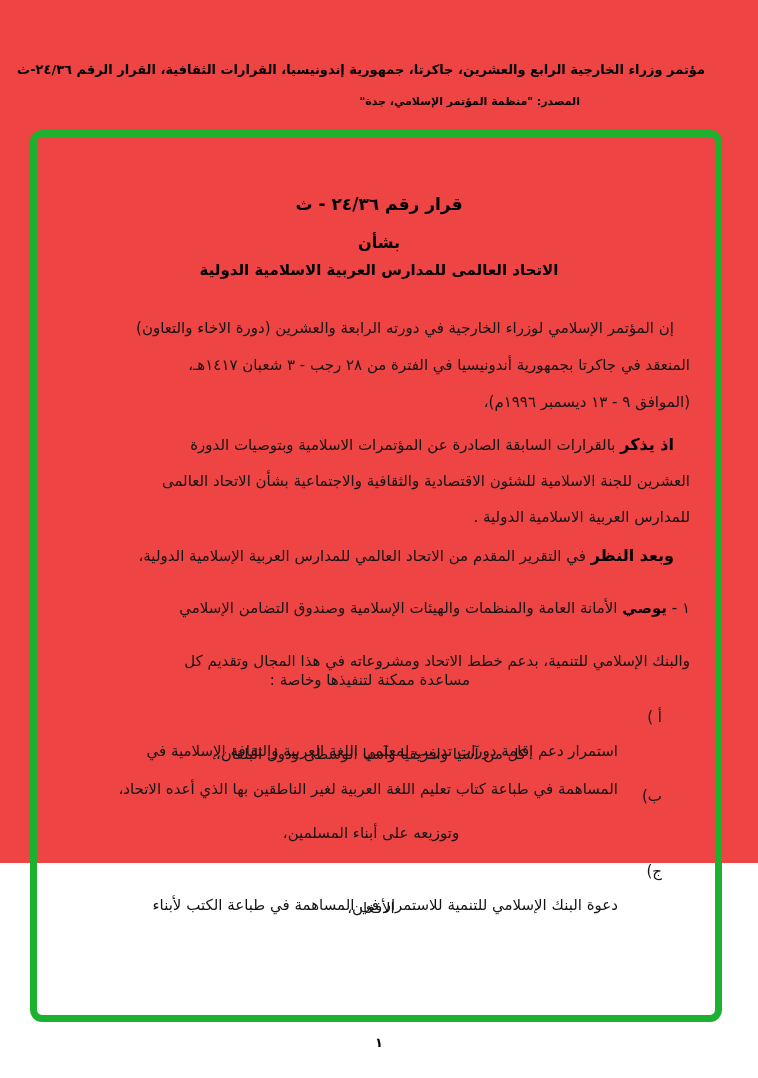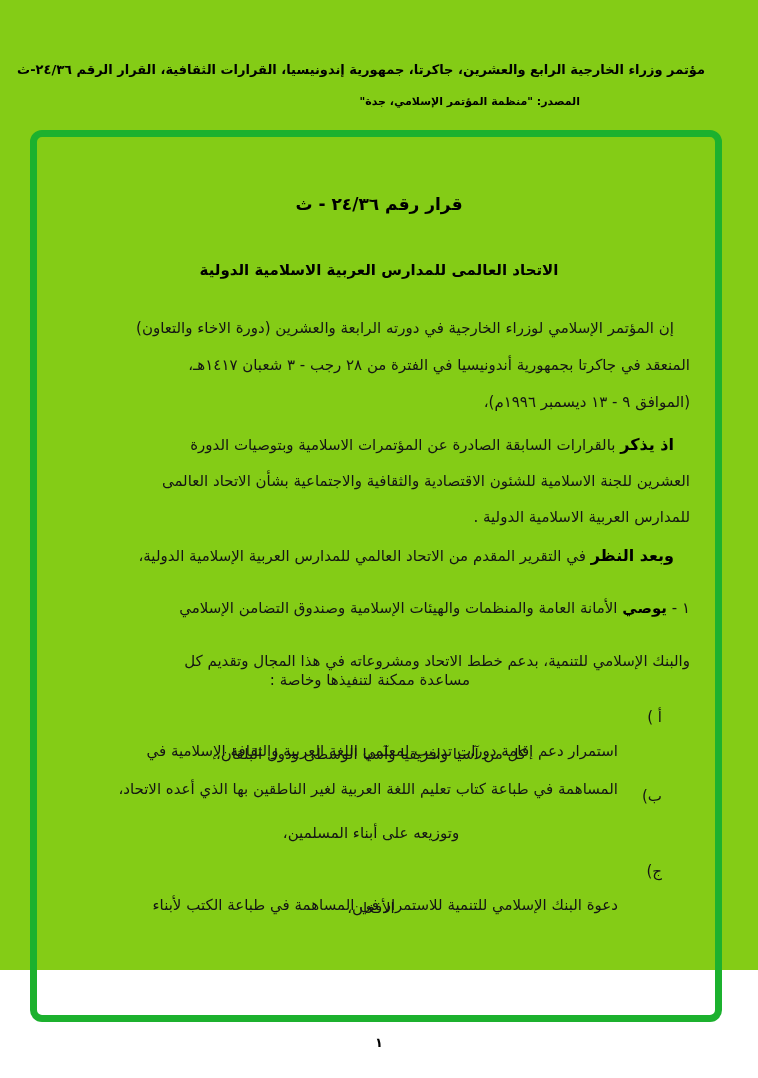--- a/index.html
+++ b/index.html
@@ -7,22 +7,22 @@
     padding: 0;
     background: #ffffff;
     width: 758px;
     height: 1078px;
     font-family: "DejaVu Sans", sans-serif;
     overflow: hidden;
   }
   .page {
     position: relative;
     width: 758px;
-    height: 970px;
-    background: #84cc16;
+    height: 863px;
+    background: #ef4444;
     color: #111;
   }
   .line {
     position: absolute;
     white-space: nowrap;
     direction: rtl;
     unicode-bidi: embed;
     font-size: 15px;
     line-height: 1.4;
     color: #141414;
@@ -71,20 +71,21 @@
 <body>
 
 <div class="page">
 
   <div class="line hdr1">مؤتمر وزراء الخارجية الرابع والعشرين، جاكرتا، جمهورية إندونيسيا، القرارات الثقافية، القرار الرقم ٢٤/٣٦-ث</div>
   <div class="line hdr2">المصدر:  "منظمة المؤتمر الإسلامي، جدة"</div>
 
   <div class="green-frame" style="border-color: rgb(28, 177, 46);"></div>
 
   <div class="line centered title-num">قرار رقم ٢٤/٣٦ - ث</div>
+  <div class="line centered title-re">بشأن</div>
   <div class="line centered title-sub">الاتحاد العالمى للمدارس العربية الاسلامية الدولية</div>
 
   <div class="line r indent1" style="top:318px">إن المؤتمر الإسلامي لوزراء الخارجية في دورته الرابعة والعشرين  (دورة الاخاء والتعاون)</div>
   <div class="line r" style="top:355px">المنعقد في جاكرتا بجمهورية أندونيسيا في الفترة من ٢٨ رجب - ٣ شعبان ١٤١٧هـ،</div>
   <div class="line r" style="top:392px">(الموافق ٩ - ١٣ ديسمبر ١٩٩٦م)،</div>
 
   <div class="line r indent1" style="top:434px">
     <span class="kw">اذ يذكر</span>
     <span>بالقرارات السابقة الصادرة عن المؤتمرات الاسلامية وبتوصيات الدورة</span>
   </div>

